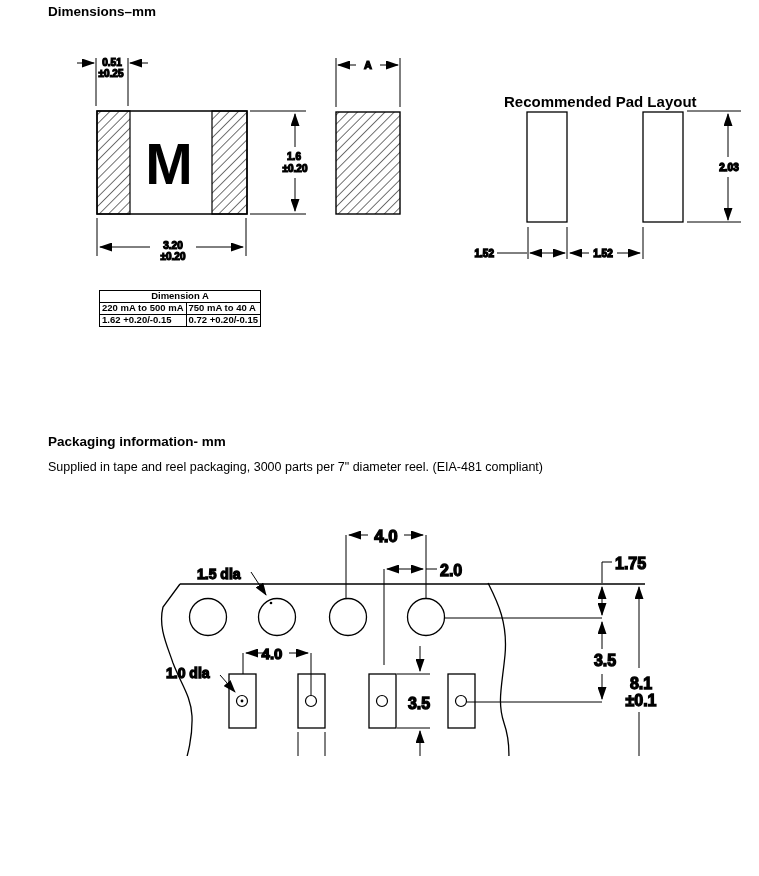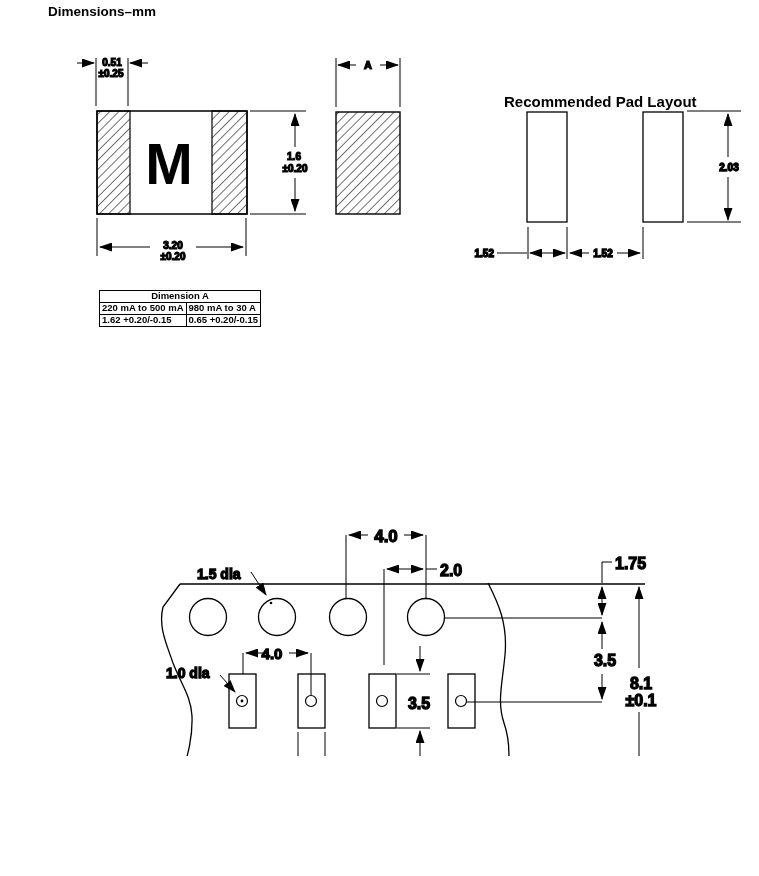--- a/index.html
+++ b/index.html
@@ -16,34 +16,36 @@
 </style>
 </head>
 <body>
 
 <div id="page">
 
   <div class="abs h1" style="left:48px;top:4px;">Dimensions–mm</div>
 
   <div class="abs pad-title" style="left:504px;top:61px;margin-top:32px;">Recommended Pad Layout</div>
 
-
+  <div class="abs h1" style="left:48px;top:434px;">Packaging information- mm</div>
+
+  <div class="abs body-text" style="left:48px;top:460px;">Supplied in tape and reel packaging, 3000 parts per 7" diameter reel. (EIA-481 compliant)</div>
 
   <table class="dimA abs" style="left:99px;top:290px;">
     <tbody>
         <tr>
       <td class="hd" colspan="2">Dimension A</td>
     </tr>
     <tr>
       <td>220 mA to 500 mA</td>
-      <td>980 mA to 30 A</td>
+      <td>750 mA to 40 A</td>
     </tr>
     <tr>
       <td>1.62 +0.20/-0.15</td>
-      <td>0.65 +0.20/-0.15</td>
+      <td>0.72 +0.20/-0.15</td>
     </tr>
   </tbody>
     </table>
 
   <svg class="abs" style="left:0;top:0;" width="759" height="876" viewBox="0 0 759 876">
     <defs>
       <marker id="arr" markerWidth="13" markerHeight="9" refX="12" refY="4.5" orient="auto" markerUnits="userSpaceOnUse">
         <path d="M0,0 L13,4.5 L0,9 Z" fill="#000"></path>
       </marker>
       <pattern id="hatch" patternUnits="userSpaceOnUse" width="6.5" height="6.5" patternTransform="rotate(45)">

